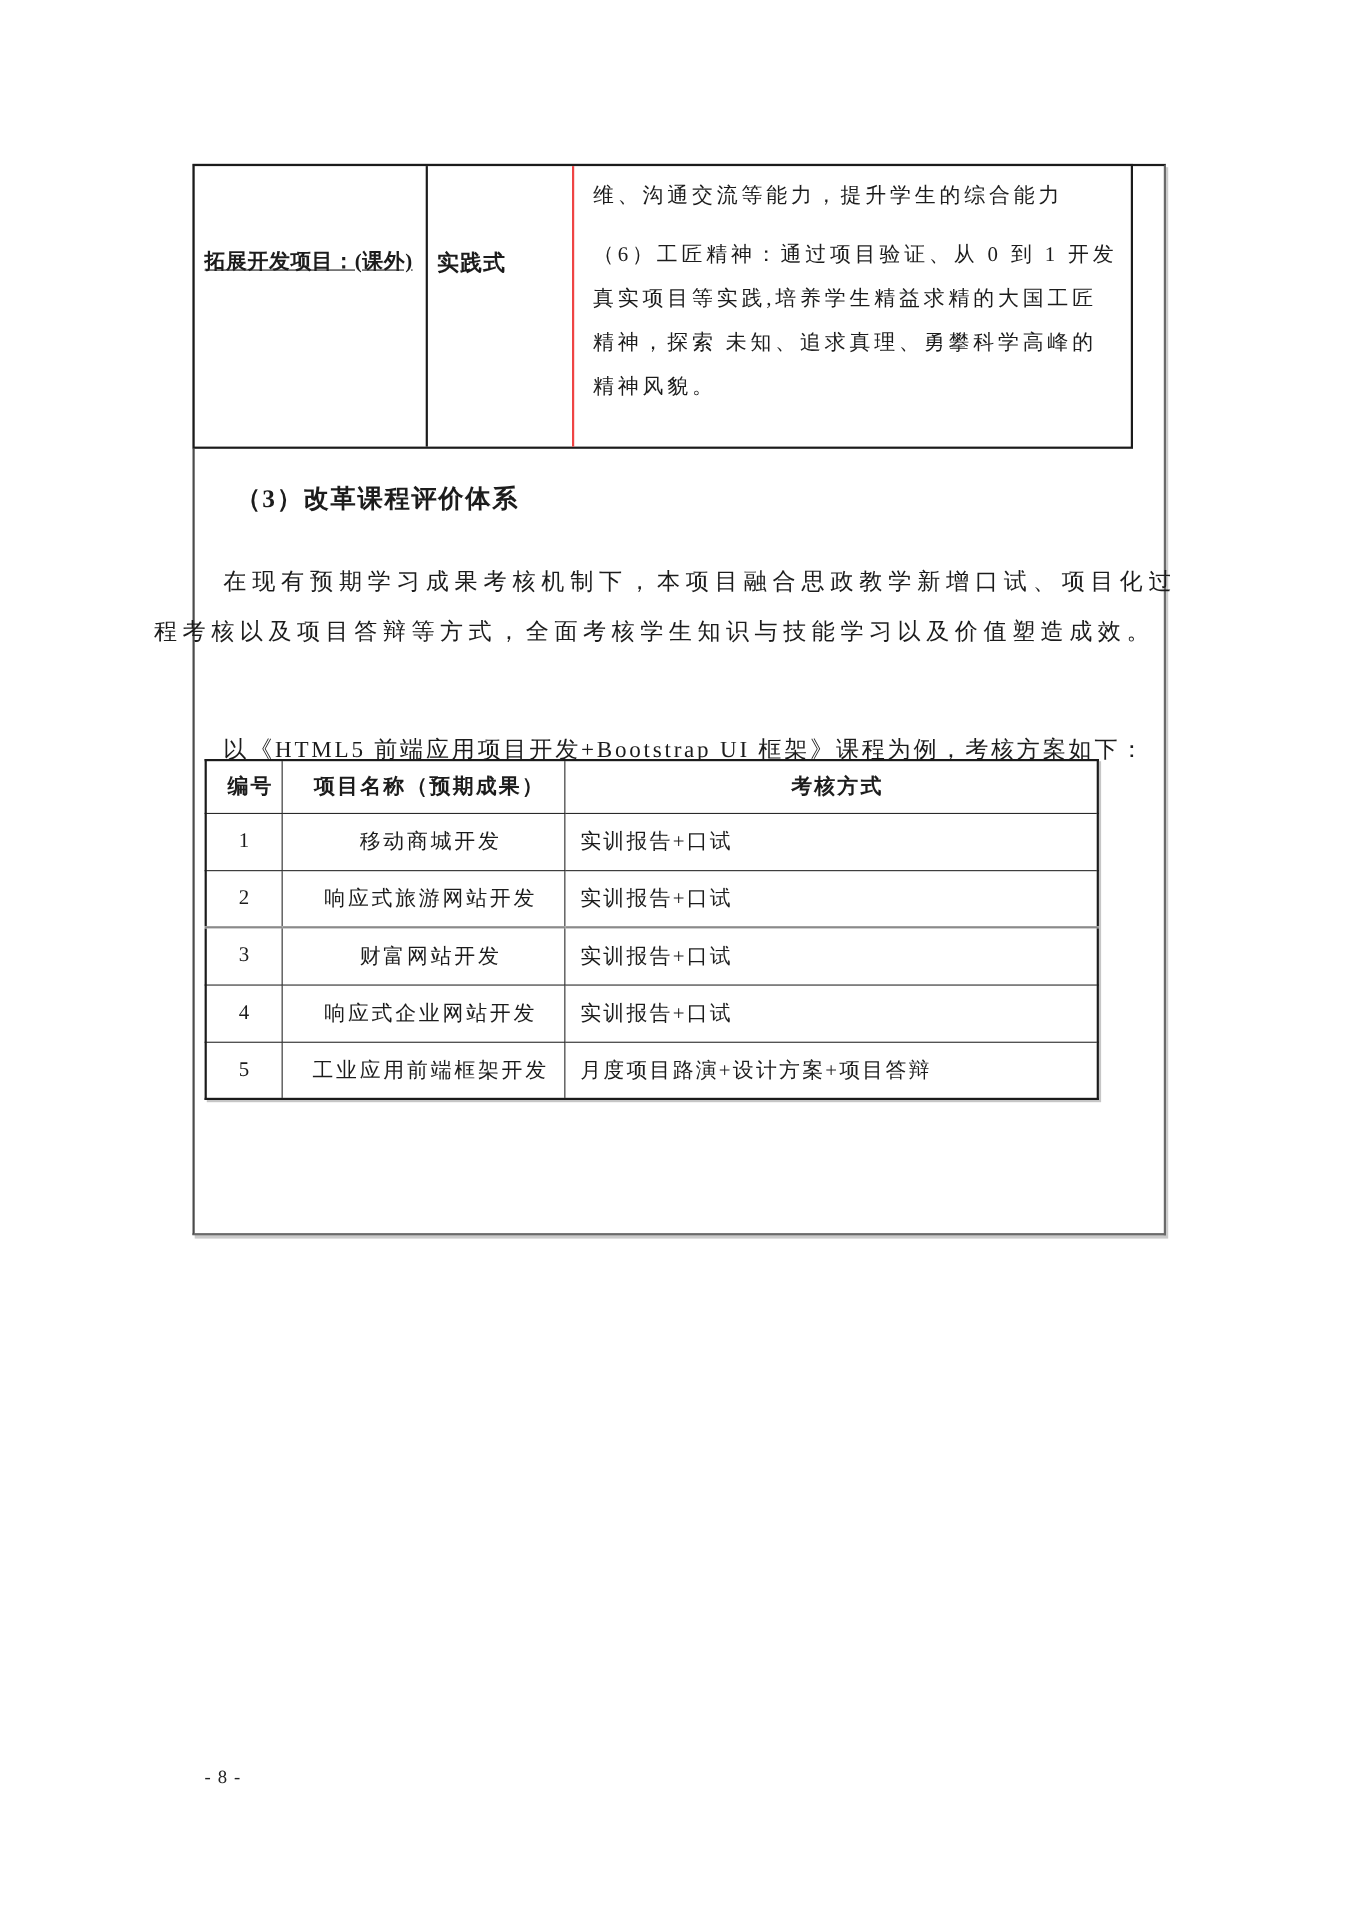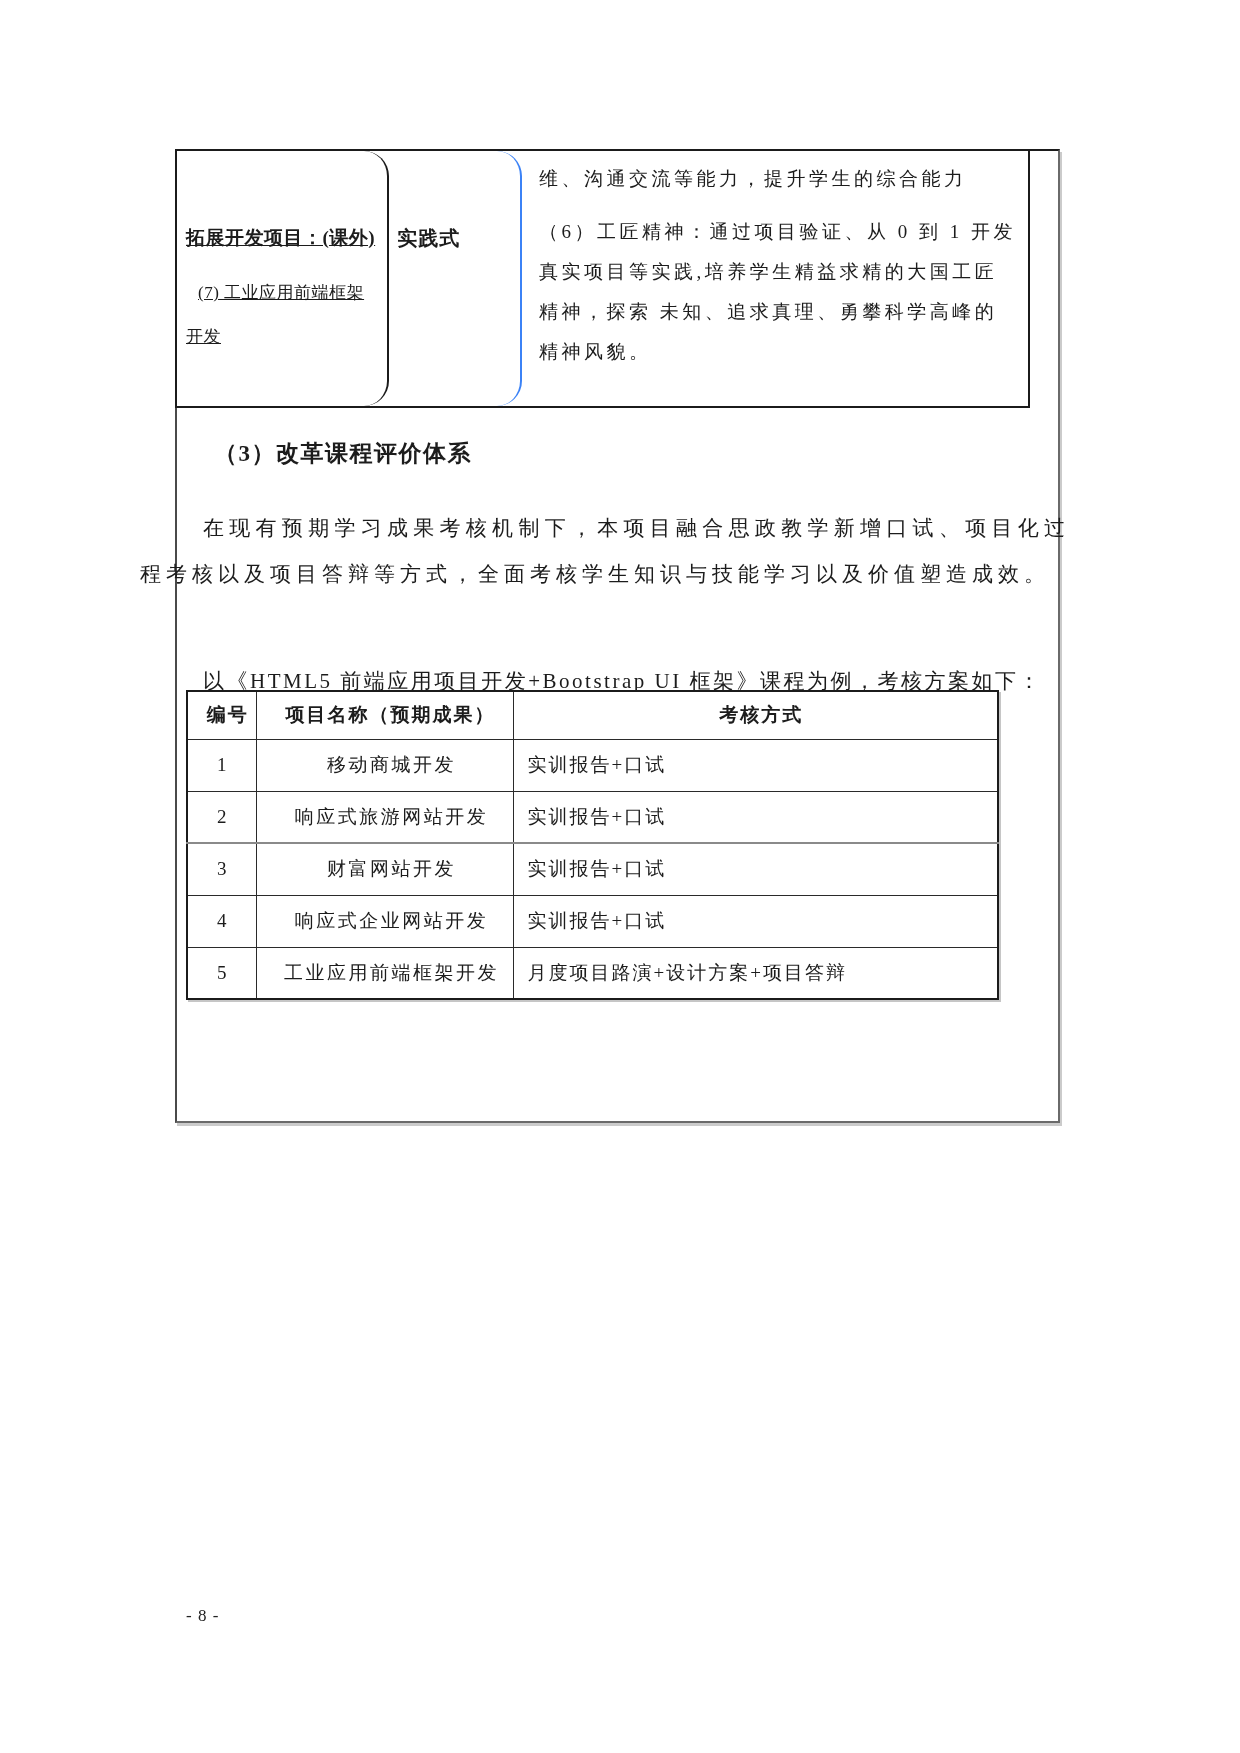--- a/index.html
+++ b/index.html
@@ -15,25 +15,25 @@
     border:2px solid #6a6a6a;
     border-top-color:#1b1b1b;border-left-color:#4a4a4a;
     box-shadow:2px 3px 0 rgba(160,160,160,.55);
   }
   
   .table1{
     position:absolute;left:175px;top:149px;width:855px;height:259px;
     box-sizing:border-box;border:2px solid #1b1b1b;background:#fff;
     display:flex;
   }
-  .t1-cell{box-sizing:border-box;height:100%;border-radius:25px;}
+  .t1-cell{box-sizing:border-box;height:100%;}
   .t1-left{width:234px;border-right:2px solid #1b1b1b;padding:74px 8px 0 9px;text-decoration:underline;}
   .t1-left-title{font-weight:bold;font-size:19px;letter-spacing:.5px;white-space:nowrap;}
   .t1-left-item{margin-top:20px;font-size:17px;line-height:44px;text-indent:12px;letter-spacing:.5px;}
-  .t1-mid{width:146px;border-right:2px solid #3b82f6;padding:74px 6px 10px 8px;
+  .t1-mid{width:146px;border-right:2px solid #ef4444;padding:74px 6px 10px 8px;
           font-weight:bold;font-size:20px;letter-spacing:1px;}
   .t1-right{flex:1;padding:8px 12px 0 17px;font-size:19px;}
   .t1-line{line-height:40px;letter-spacing:3.5px;white-space:nowrap;}
   .t1-line.gap{margin-top:13px;}
   
   .sec-heading{
     position:absolute;left:214px;top:438px;
     font-size:23px;font-weight:bold;letter-spacing:1.5px;white-space:nowrap;
   }
   .sec-para{
@@ -72,21 +72,20 @@
 </head>
 <body>
 
 <div>
 
   <div class="outer-box"></div>
 
   <div class="table1">
     <div class="t1-cell t1-left">
       <div class="t1-left-title">拓展开发项目：(课外)</div>
-      <div class="t1-left-item">(7) 工业应用前端框架开发</div>
     </div>
     <div class="t1-cell t1-mid">实践式</div>
     <div class="t1-cell t1-right">
       <div class="t1-line">维、沟通交流等能力，提升学生的综合能力</div>
       <div class="t1-line gap">（6）工匠精神：通过项目验证、从 0 到 1 开发</div>
       <div class="t1-line">真实项目等实践,培养学生精益求精的大国工匠</div>
       <div class="t1-line">精神，探索 未知、追求真理、勇攀科学高峰的</div>
       <div class="t1-line">精神风貌。</div>
     </div>
   </div>

